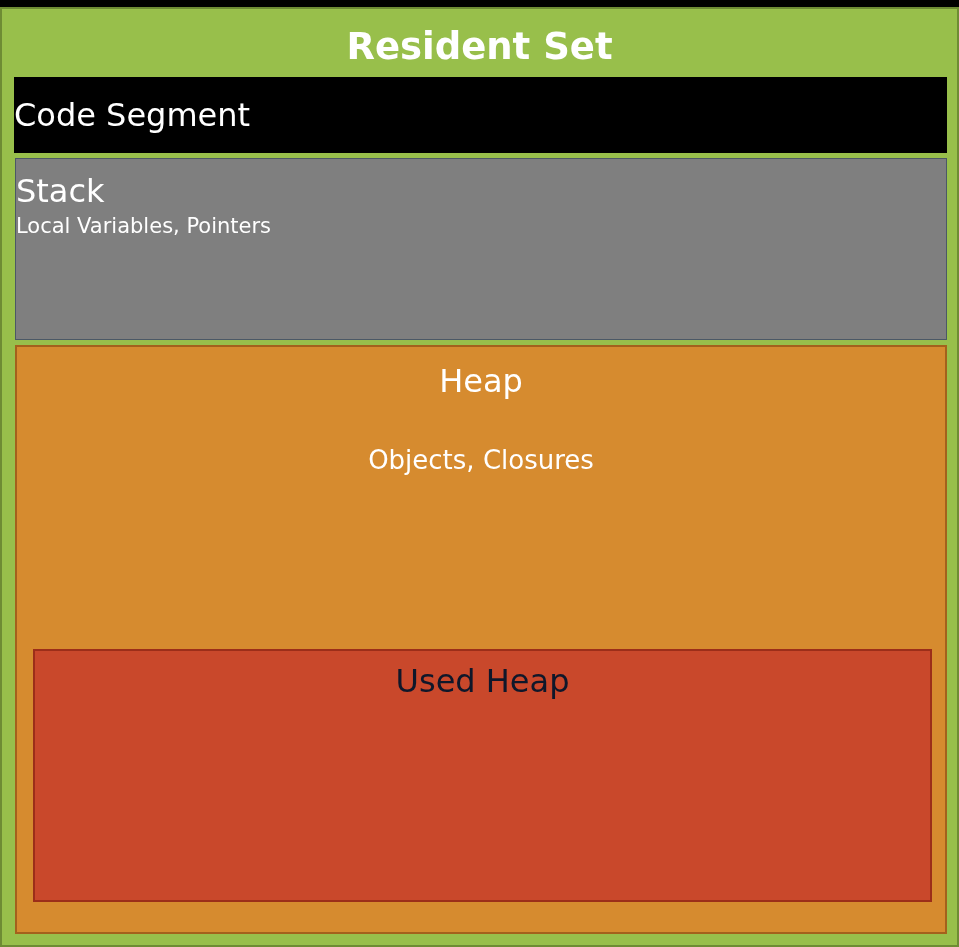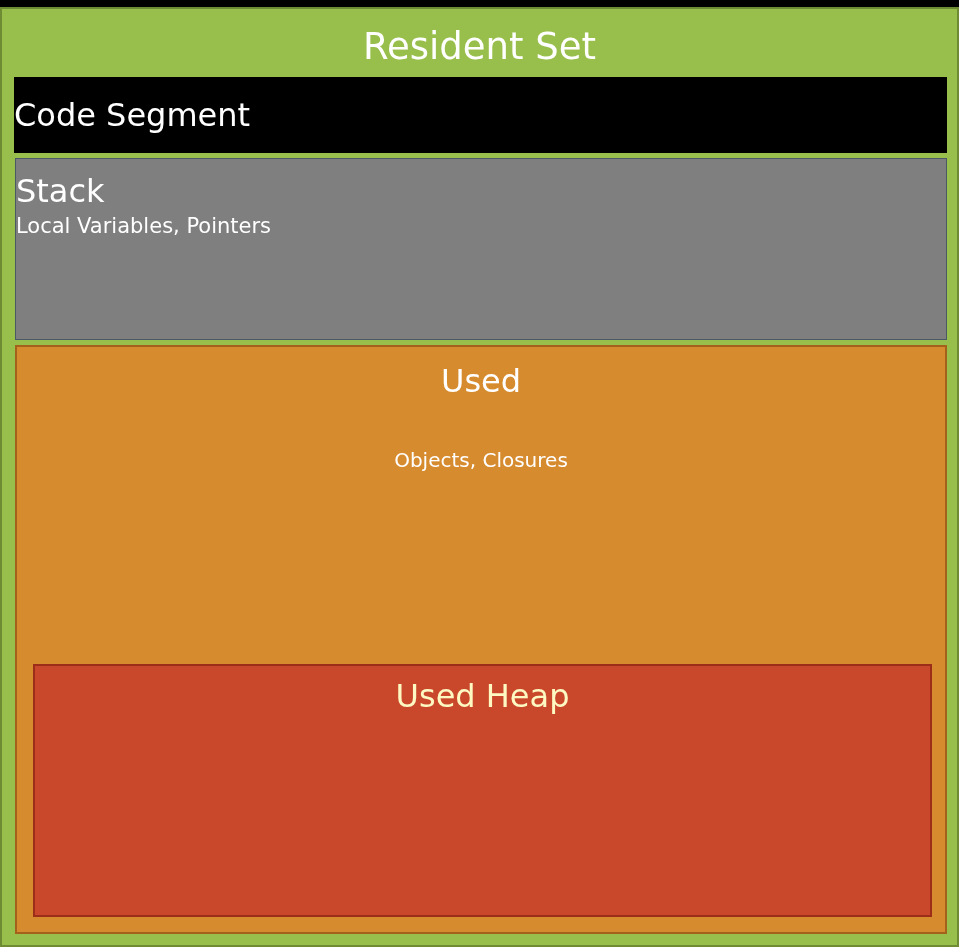--- a/index.html
+++ b/index.html
@@ -28,20 +28,21 @@
     }
     .resident-title {
       position: absolute;
       left: 0;
       right: 0;
       top: 16px;
       text-align: center;
       color: #ffffff;
       font-size: 37px;
       line-height: 44px;
+      font-weight: bold;
     }
     .code-segment {
       position: absolute;
       left: 12px;
       top: 68px;
       width: 933px;
       height: 76px;
       background: #000000;
       color: #ffffff;
       font-size: 32px;
@@ -79,33 +80,33 @@
       text-align: center;
       color: #ffffff;
     }
     .heap-title {
       margin-top: 13px;
       font-size: 32px;
       line-height: 42px;
     }
     .heap-sub {
       margin-top: 44px;
-      font-size: 20px;
+      font-size: 26px;
       line-height: 28px;
     }
     .used-heap {
       position: absolute;
       left: 16px;
-      top: 317px;
+      top: 302px;
       width: 895px;
       height: 249px;
       background: #c9482b;
       border: 2px solid #9c2e19;
       text-align: center;
-      color: #fef9c3;
+      color: #0f172a;
     }
     .used-heap-title {
       margin-top: 10px;
       font-size: 32px;
       line-height: 40px;
     }
   </style>
 </head>
 <body>
 
@@ -116,21 +117,21 @@
     <div class="code-segment">
       <span>Code Segment</span>
     </div>
 
     <div class="stack">
       <div class="stack-title">Stack</div>
       <div class="stack-sub">Local Variables, Pointers</div>
     </div>
 
     <div class="heap">
-      <div class="heap-title">Used</div>
+      <div class="heap-title">Heap</div>
       <div class="heap-sub">Objects, Closures</div>
 
       <div class="used-heap">
         <div class="used-heap-title">Used Heap</div>
       </div>
     </div>
   </div>
 </div>
 
 </body></html>

